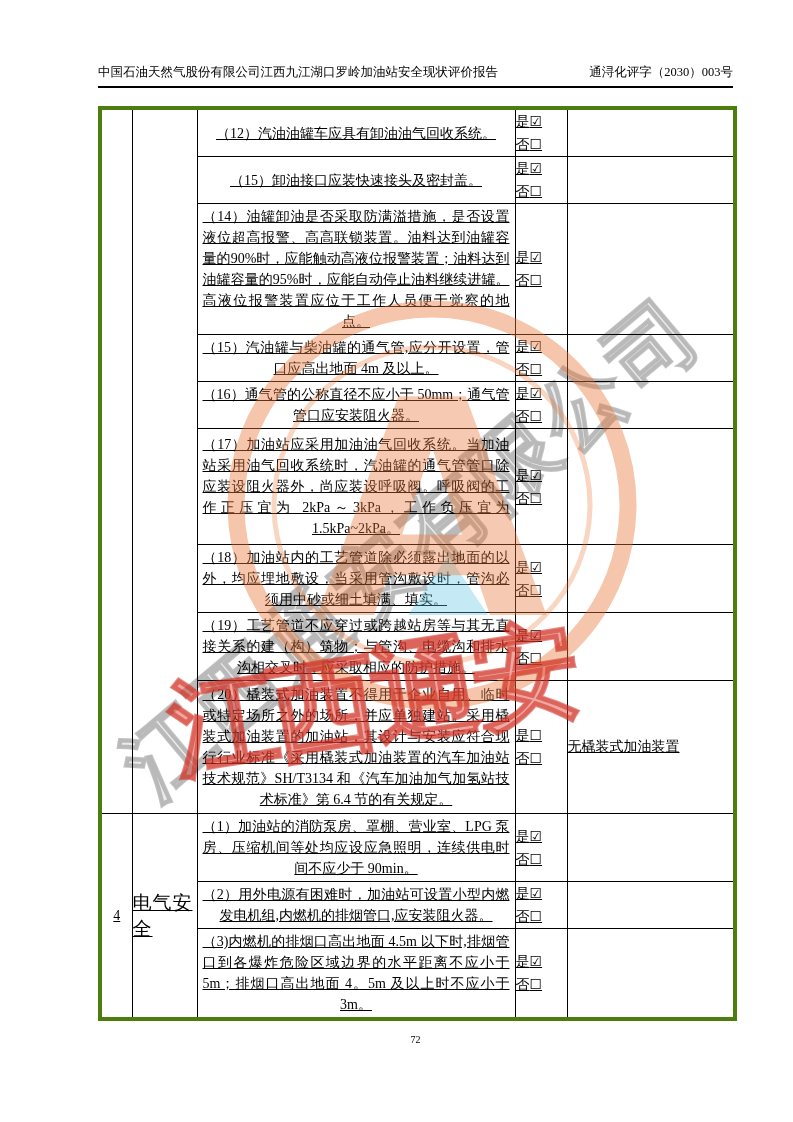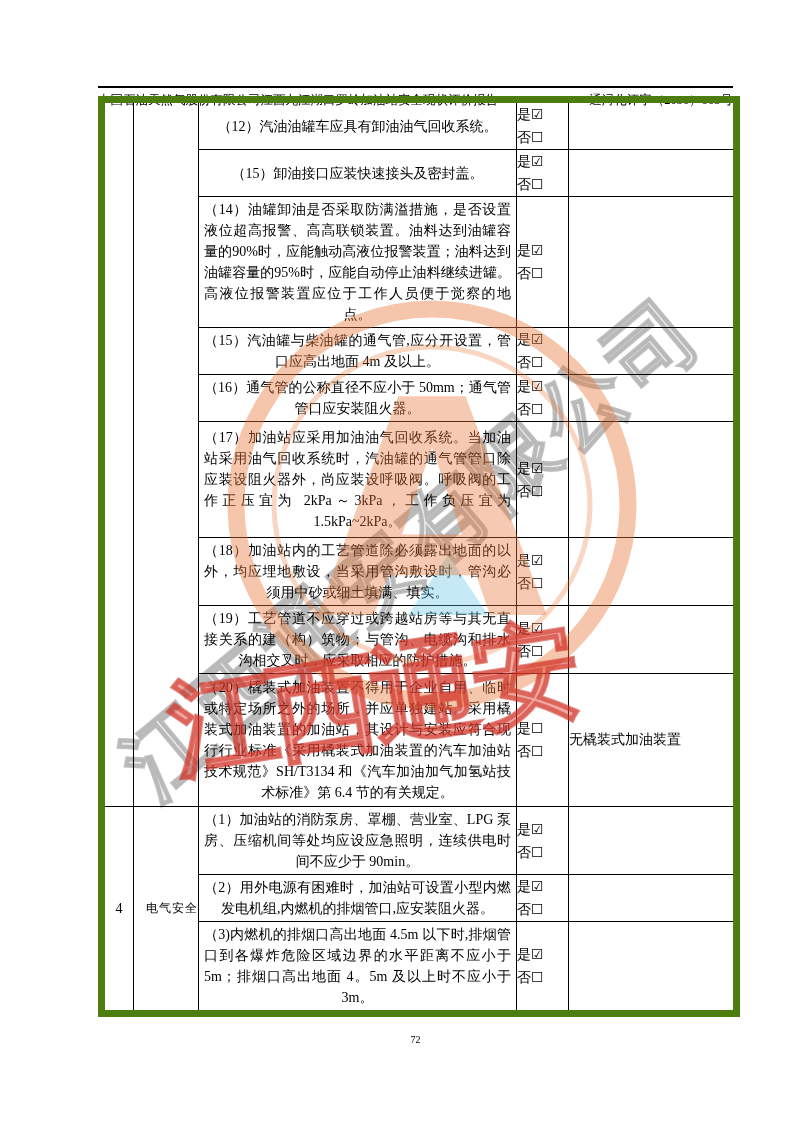--- a/index.html
+++ b/index.html
@@ -2,30 +2,30 @@
 <html><head>
 <meta charset="utf-8">
 <style>
   html,body{margin:0;padding:0;background:#ffffff;}
   .page{position:relative;width:793px;height:1122px;background:#fff;overflow:hidden;
         font-family:"Liberation Serif","DejaVu Serif",serif;color:#000;}
 
   
   .header{position:absolute;left:98px;top:64px;width:635px;display:flex;
           justify-content:space-between;align-items:flex-end;font-size:12.5px;
-          white-space:nowrap;z-index:1;margin-top:28px;}
+          white-space:nowrap;z-index:1;}
   .header-rule{position:absolute;left:98px;top:86px;width:635px;height:0;
                border-top:2px solid #000;z-index:1;}
 
   
-  .checklist{position:absolute;left:98px;top:96px;width:635px;border-collapse:collapse;
-             table-layout:fixed;font-size:14px;z-index:1;border:7px solid #4d7c0f;}
+  .checklist{position:absolute;left:98px;top:106px;width:635px;border-collapse:collapse;
+             table-layout:fixed;font-size:14px;z-index:1;border:4px solid #4d7c0f;text-decoration:underline;}
   .checklist td{border:1px solid #000;padding:0;vertical-align:middle;background:transparent;}
   .col-num{text-align:center;font-size:14px;}
-  .col-cat{text-align:right;font-size:12px;letter-spacing:1px;}
+  .col-cat{text-align:left;font-size:19px;letter-spacing:1px;}
   .cell-text{padding:2px 5px;line-height:21px;text-align:justify;text-align-last:center;}
   .col-yesno{padding:0 0 0 5px;}
   .opt-line{line-height:22px;white-space:nowrap;}
   .box{font-family:"DejaVu Sans",sans-serif;font-size:14px;}
   .col-remark{text-align:left;padding:2px 4px;line-height:20px;}
 
   
   .footer{position:absolute;left:98px;top:1034px;width:635px;text-align:center;
           font-size:10px;z-index:1;}
 

